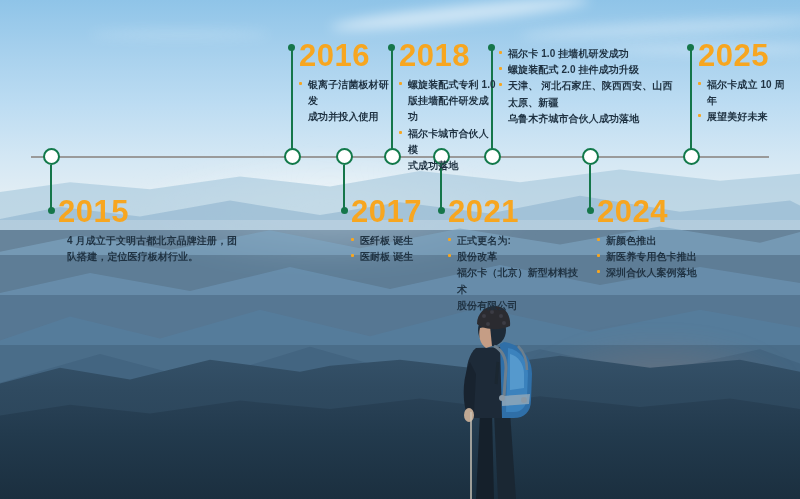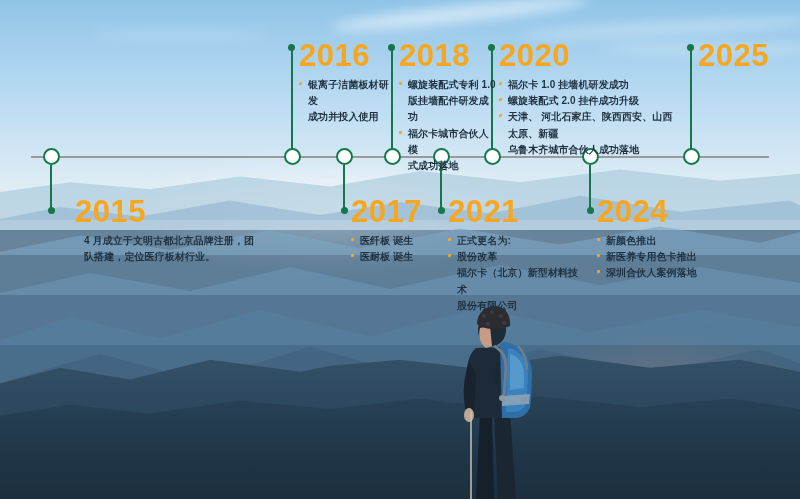--- a/index.html
+++ b/index.html
@@ -147,21 +147,21 @@
   <div class="cap" style="left:488px;top:44px;"></div>
 
   <div class="node" style="left:582px;"></div>
   <div class="stem" style="left:589px;top:165px;height:45px;"></div>
   <div class="cap" style="left:587px;top:207px;"></div>
 
   <div class="node" style="left:683px;"></div>
   <div class="stem" style="left:690px;top:47px;height:102px;"></div>
   <div class="cap" style="left:687px;top:44px;"></div>
 
-  <div class="entry" style="left:75px;top:196px;width:185px;">
+  <div class="entry" style="left:58px;top:196px;width:185px;">
     <div class="year">2015</div>
     <ul class="bullets">
       <li class="cont">4 月成立于文明古都北京品牌注册，团</li>
       <li class="cont">队搭建，定位医疗板材行业。</li>
     </ul>
   </div>
 
   <div class="entry" style="left:299px;top:40px;width:95px;">
     <div class="year">2016</div>
     <ul class="bullets">
@@ -192,35 +192,38 @@
     <div class="year">2021</div>
     <ul class="bullets">
       <li>正式更名为:</li>
       <li>股份改革</li>
       <li class="cont">福尔卡（北京）新型材料技术</li>
       <li class="cont">股份有限公司</li>
     </ul>
   </div>
 
   <div class="entry" style="left:499px;top:40px;width:175px;">
-    <div class="year">2020</div>
     <ul class="bullets">
       <li>福尔卡 1.0 挂墙机研发成功</li>
       <li>螺旋装配式 2.0 挂件成功升级</li>
       <li>天津、 河北石家庄、陕西西安、山西太原、新疆</li>
       <li class="cont">乌鲁木齐城市合伙人成功落地</li>
     </ul>
   </div>
 
   <div class="entry" style="left:597px;top:196px;width:115px;">
     <div class="year">2024</div>
     <ul class="bullets">
       <li>新颜色推出</li>
       <li>新医养专用色卡推出</li>
       <li>深圳合伙人案例落地</li>
     </ul>
   </div>
 
   <div class="entry" style="left:698px;top:40px;width:95px;">
     <div class="year">2025</div>
+    <ul class="bullets">
+      <li>福尔卡成立 10 周年</li>
+      <li>展望美好未来</li>
+    </ul>
   </div>
 
 </div>
 
 </body></html>

